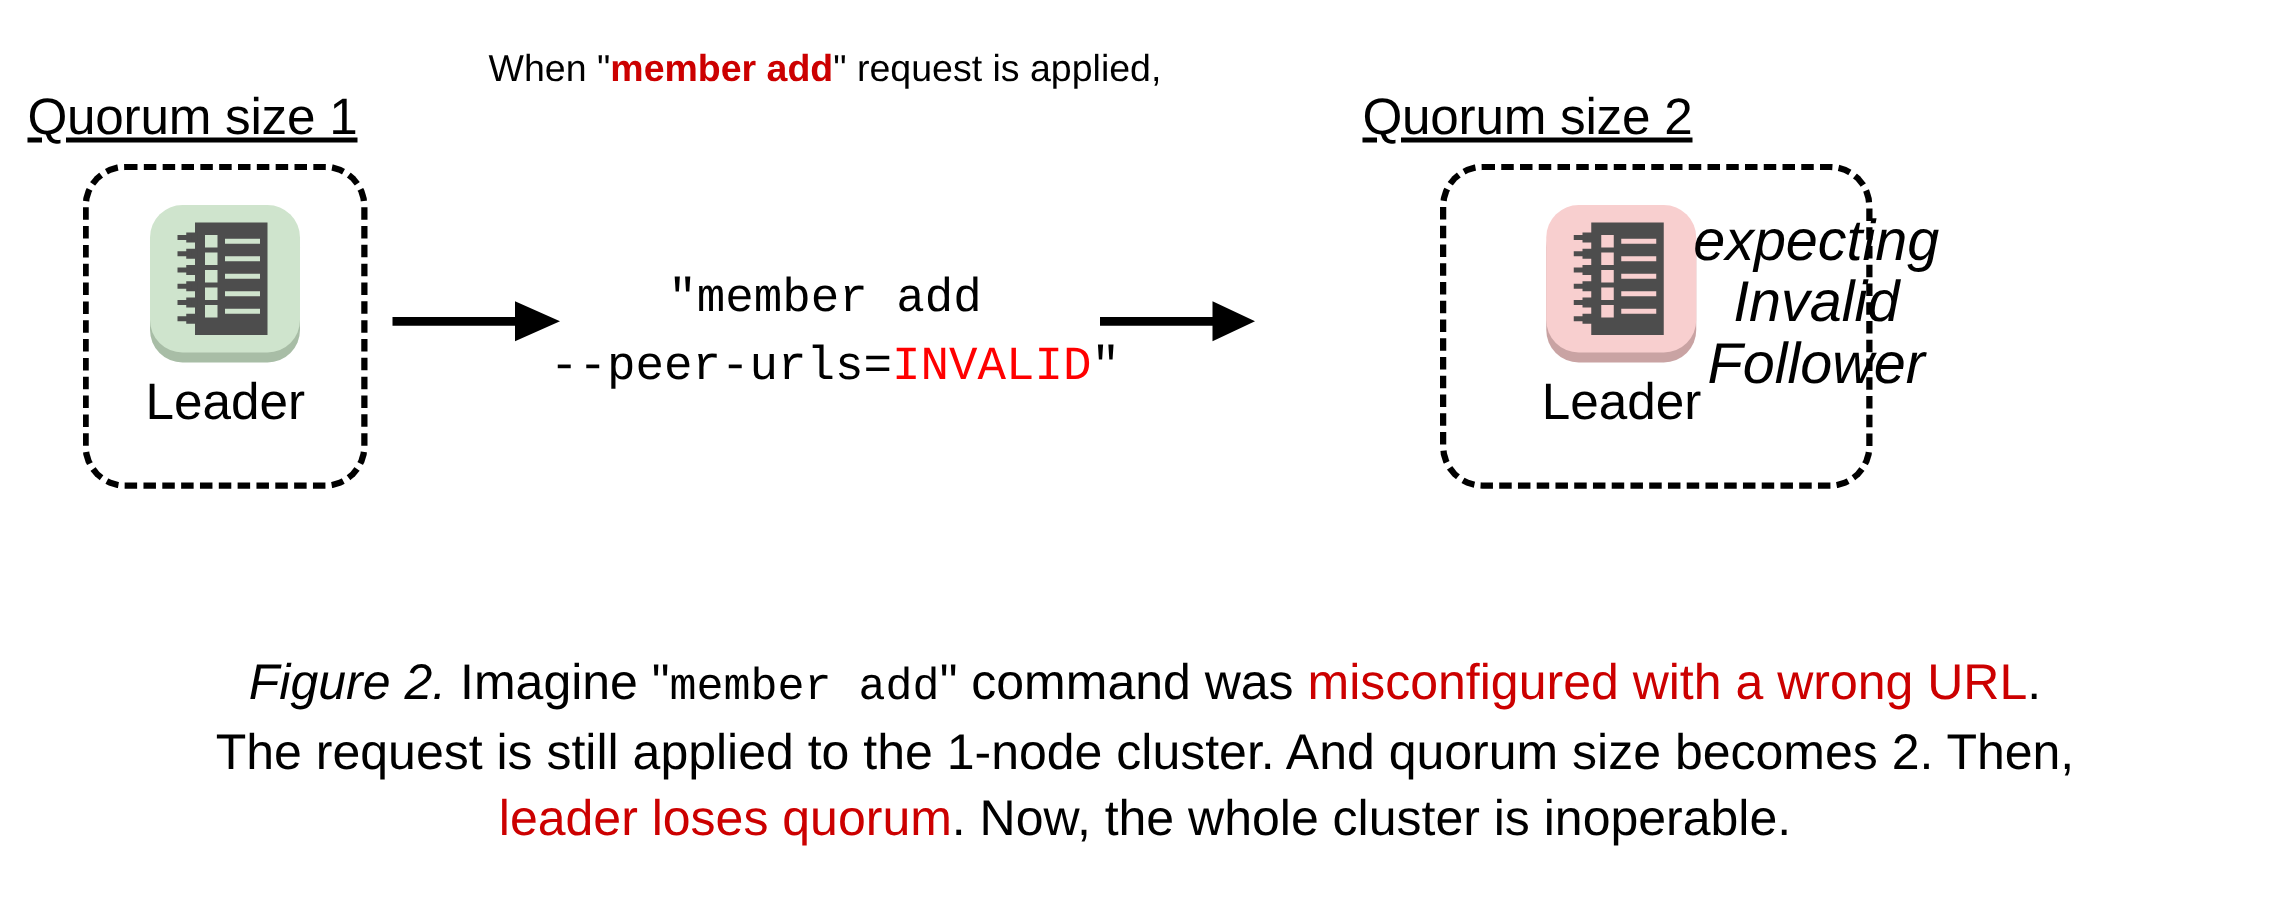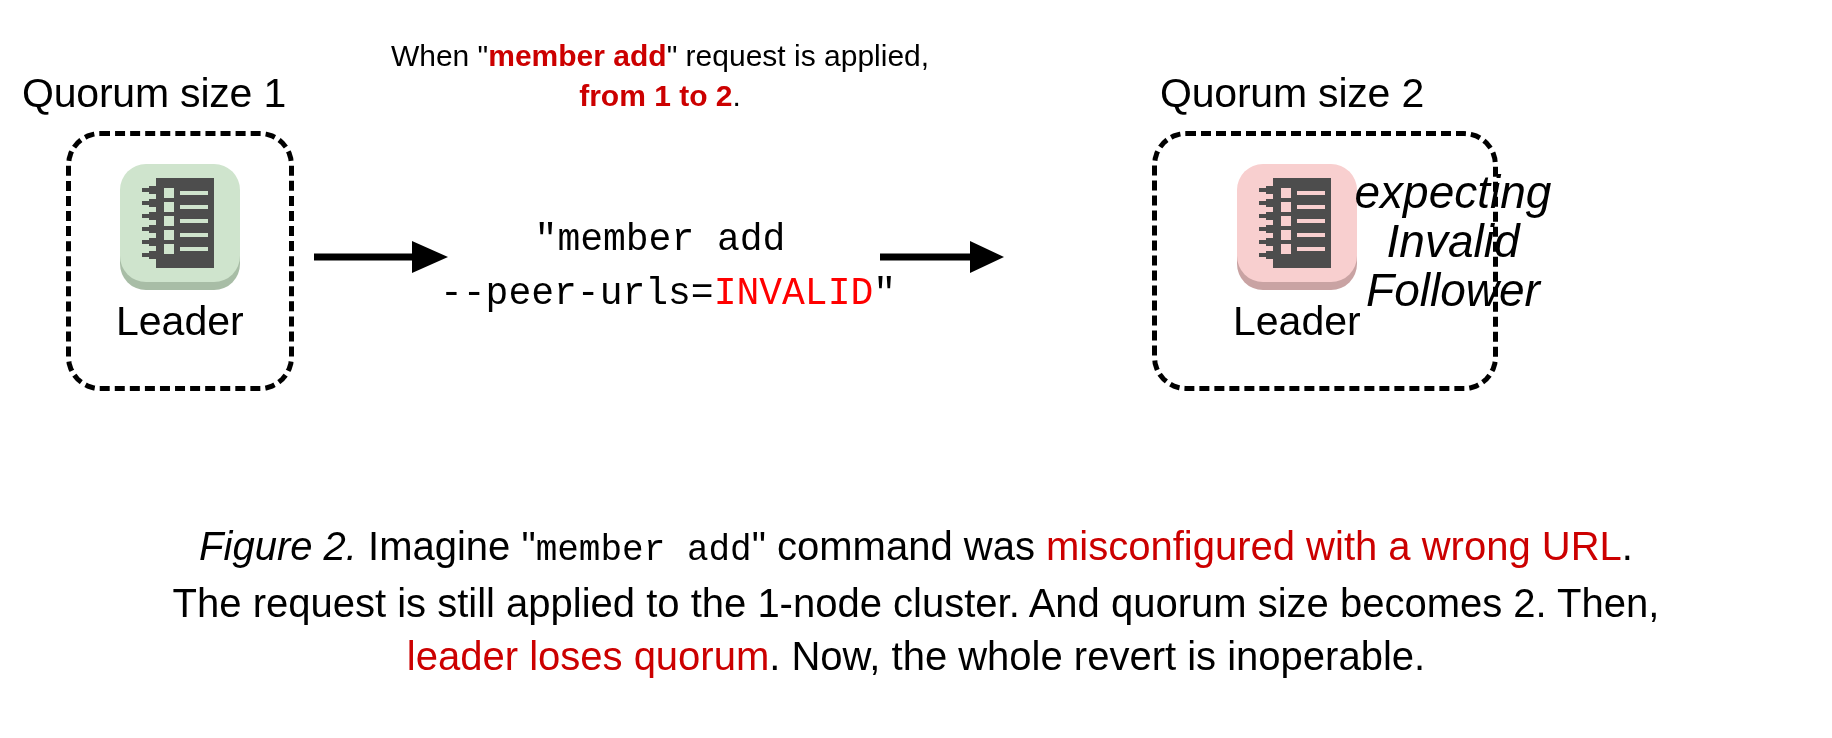--- a/index.html
+++ b/index.html
@@ -18,21 +18,21 @@
 
   .stage {
     position: absolute;
     left: 0;
     top: 0;
     width: 1832px;
     height: 738px;
   }
 
   
-  .abs { position: absolute; white-space: nowrap; }
+  .abs { position: absolute; white-space: nowrap; text-decoration: underline; }
   .ctr { text-align: center; }
 
   
   .quorum-label {
     font-size: 41px;
     font-weight: 400;
     letter-spacing: -0.2px;
     color: #000;
   }
 
@@ -43,21 +43,21 @@
     border-radius: 34px;
     box-sizing: border-box;
     background: transparent;
   }
 
   
   .node {
     position: absolute;
     display: flex;
     flex-direction: column;
-    align-items: flex-start;
+    align-items: flex-end;
   }
   .icon-wrap {
     position: relative;
     width: 128px;
     height: 130px;
   }
   .icon-shadow {
     position: absolute;
     left: 4px;
     top: 12px;
@@ -195,38 +195,35 @@
 
   <svg class="arrow" style="left:312px; top:237px;" width="140" height="40" viewBox="0 0 140 40">
     <line x1="2" y1="20" x2="104" y2="20" stroke="#000" stroke-width="7"></line>
     <polygon points="100,4 136,20 100,36" fill="#000"></polygon>
   </svg>
 
   <div class="top-note" style="left:360px; top:36px; width:600px;">
     <div>
       <span>When "</span><span class="em-red">member add</span><span>" request is applied,</span>
     </div>
-    <div>
-      <span class="em-red">from 1 to 2</span><span>.</span>
-    </div>
   </div>
 
   <div class="code-block" style="left:440px; top:213px; width:440px;">
     <div>"member add</div>
     <div>
       <span>--peer-urls=</span><span class="code-invalid">INVALID</span><span>"</span>
     </div>
   </div>
 
   <svg class="arrow" style="left:878px; top:237px;" width="130" height="40" viewBox="0 0 130 40">
     <line x1="2" y1="20" x2="96" y2="20" stroke="#000" stroke-width="7"></line>
     <polygon points="92,4 126,20 92,36" fill="#000"></polygon>
   </svg>
 
-  <div class="abs quorum-label ctr" style="left:1032px; top:70px; width:520px;">Quorum size 2</div>
+  <div class="abs quorum-label ctr" style="left:962px; top:70px; width:520px;">Quorum size 2</div>
 
   <div class="cluster-box" style="left:1152px; top:131px; width:346px; height:260px;"></div>
 
   <div class="node" style="left:1233px; top:160px; width:128px;">
     <div class="icon-wrap">
       <div class="icon-shadow" style="background:#c9a3a3;"></div>
       <div class="icon-tile" style="background:#f8cfcf;"></div>
       <svg class="icon-svg" viewBox="0 0 120 118">
         <g fill="#4d4d4d">
           <rect x="36" y="14" width="58" height="90"></rect>
@@ -266,17 +263,17 @@
     <div>Follower</div>
   </div>
 
 
   <div class="caption">
     <div>
       <span class="fig-label">Figure 2.</span><span> Imagine "</span><span class="mono">member add</span><span>" command was </span><span class="hl">misconfigured with a wrong URL</span><span>.</span>
     </div>
     <div>The request is still applied to the 1-node cluster. And quorum size becomes 2. Then,</div>
     <div>
-      <span class="hl">leader loses quorum</span><span>. Now, the whole revert is inoperable.</span>
+      <span class="hl">leader loses quorum</span><span>. Now, the whole cluster is inoperable.</span>
     </div>
   </div>
 
 </div>
 
 </body></html>

